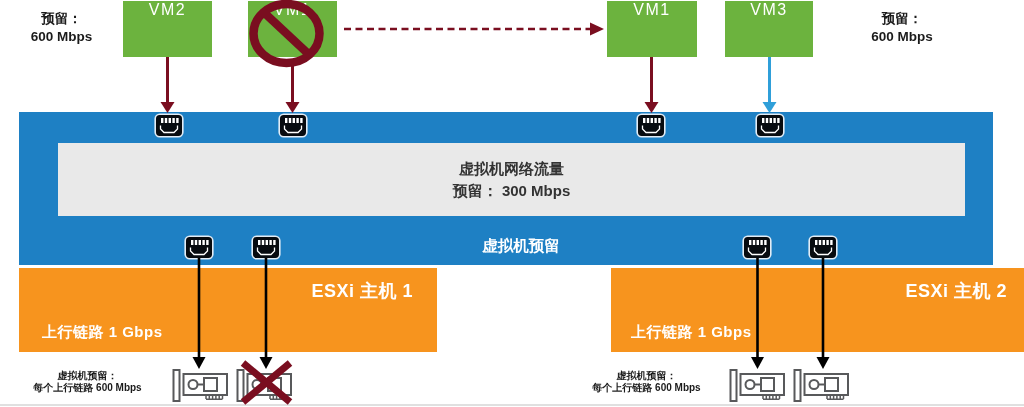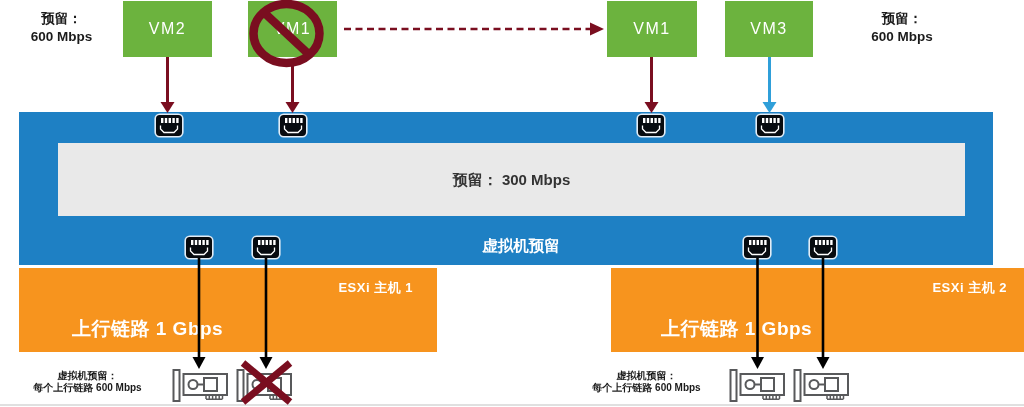--- a/index.html
+++ b/index.html
@@ -12,37 +12,37 @@
     --ink:#1b1b1b;
     --nic-gray:#58595b;
     --white:#ffffff;
   }
   *{margin:0;padding:0;box-sizing:border-box;}
   html,body{background:#fff;}
   body{font-family:"Liberation Sans","DejaVu Sans",sans-serif;}
   #stage{position:relative;width:1024px;height:407px;background:#fff;overflow:hidden;padding-left:12px;}
 
   .vm-box{position:absolute;top:1px;height:56px;background:var(--vm-green);
-    display:flex;align-items:center;justify-content:center;}
+    display:flex;align-items:flex-start;justify-content:center;}
   .vm-label{color:#fff;font-size:16px;letter-spacing:1.5px;font-weight:400;}
 
   .note{position:absolute;text-align:center;color:var(--ink);font-weight:700;}
   .note-top{font-size:13.5px;line-height:1.35;}
   .note-bottom{font-size:10px;line-height:1.22;}
 
   .switch-band{position:absolute;left:19px;top:112px;width:974px;height:153px;background:var(--band-blue);}
   .traffic-box{position:absolute;left:39px;top:31px;width:907px;height:73px;background:var(--gray-box);
     display:flex;flex-direction:column;align-items:center;justify-content:center;
     color:#333;font-weight:700;font-size:15px;line-height:1.45;}
   .switch-label{position:absolute;left:0;right:0;top:124px;text-align:center;
     color:#fff;font-weight:700;font-size:15.5px;padding-left:30px;}
 
   .host-band{position:absolute;top:268px;height:84px;background:var(--band-orange);color:#fff;}
-  .host-name{position:absolute;top:11px;font-weight:700;font-size:13px;letter-spacing:.5px;margin-left:21px;}
-  .host-uplink{position:absolute;bottom:10px;font-weight:700;font-size:19px;letter-spacing:.5px;margin-left:30px;}
+  .host-name{position:absolute;top:11px;font-weight:700;font-size:18px;letter-spacing:.5px;margin-left:21px;}
+  .host-uplink{position:absolute;bottom:10px;font-weight:700;font-size:15px;letter-spacing:.5px;}
 
   .port{position:absolute;width:30px;height:25px;}
   .port-body{fill:#070b10;stroke:#e2ecf5;stroke-width:1.6;}
   .port-pin{fill:#fff;}
   .port-jack{fill:none;stroke:#fff;stroke-width:1.3;}
 
   .nic{position:absolute;width:58px;height:40px;}
   .nic-line{fill:none;stroke:var(--nic-gray);stroke-width:2;}
   .nic-thin{fill:none;stroke:var(--nic-gray);stroke-width:1.5;}
 
@@ -100,20 +100,21 @@
   </div>
   <div class="vm-box" style="left:607px;width:90px;">
     <span class="vm-label">VM1</span>
   </div>
   <div class="vm-box" style="left:725px;width:88px;">
     <span class="vm-label">VM3</span>
   </div>
 
   <div class="switch-band">
     <div class="traffic-box">
+      <div>虚拟机网络流量</div>
       <div>预留： 300 Mbps</div>
     </div>
     <div class="switch-label">虚拟机预留</div>
   </div>
 
   <svg class="port" style="left:154px;top:113px;">
       <use href="#sym-port"></use>
     </svg>
   <svg class="port" style="left:278px;top:113px;">
       <use href="#sym-port"></use>

